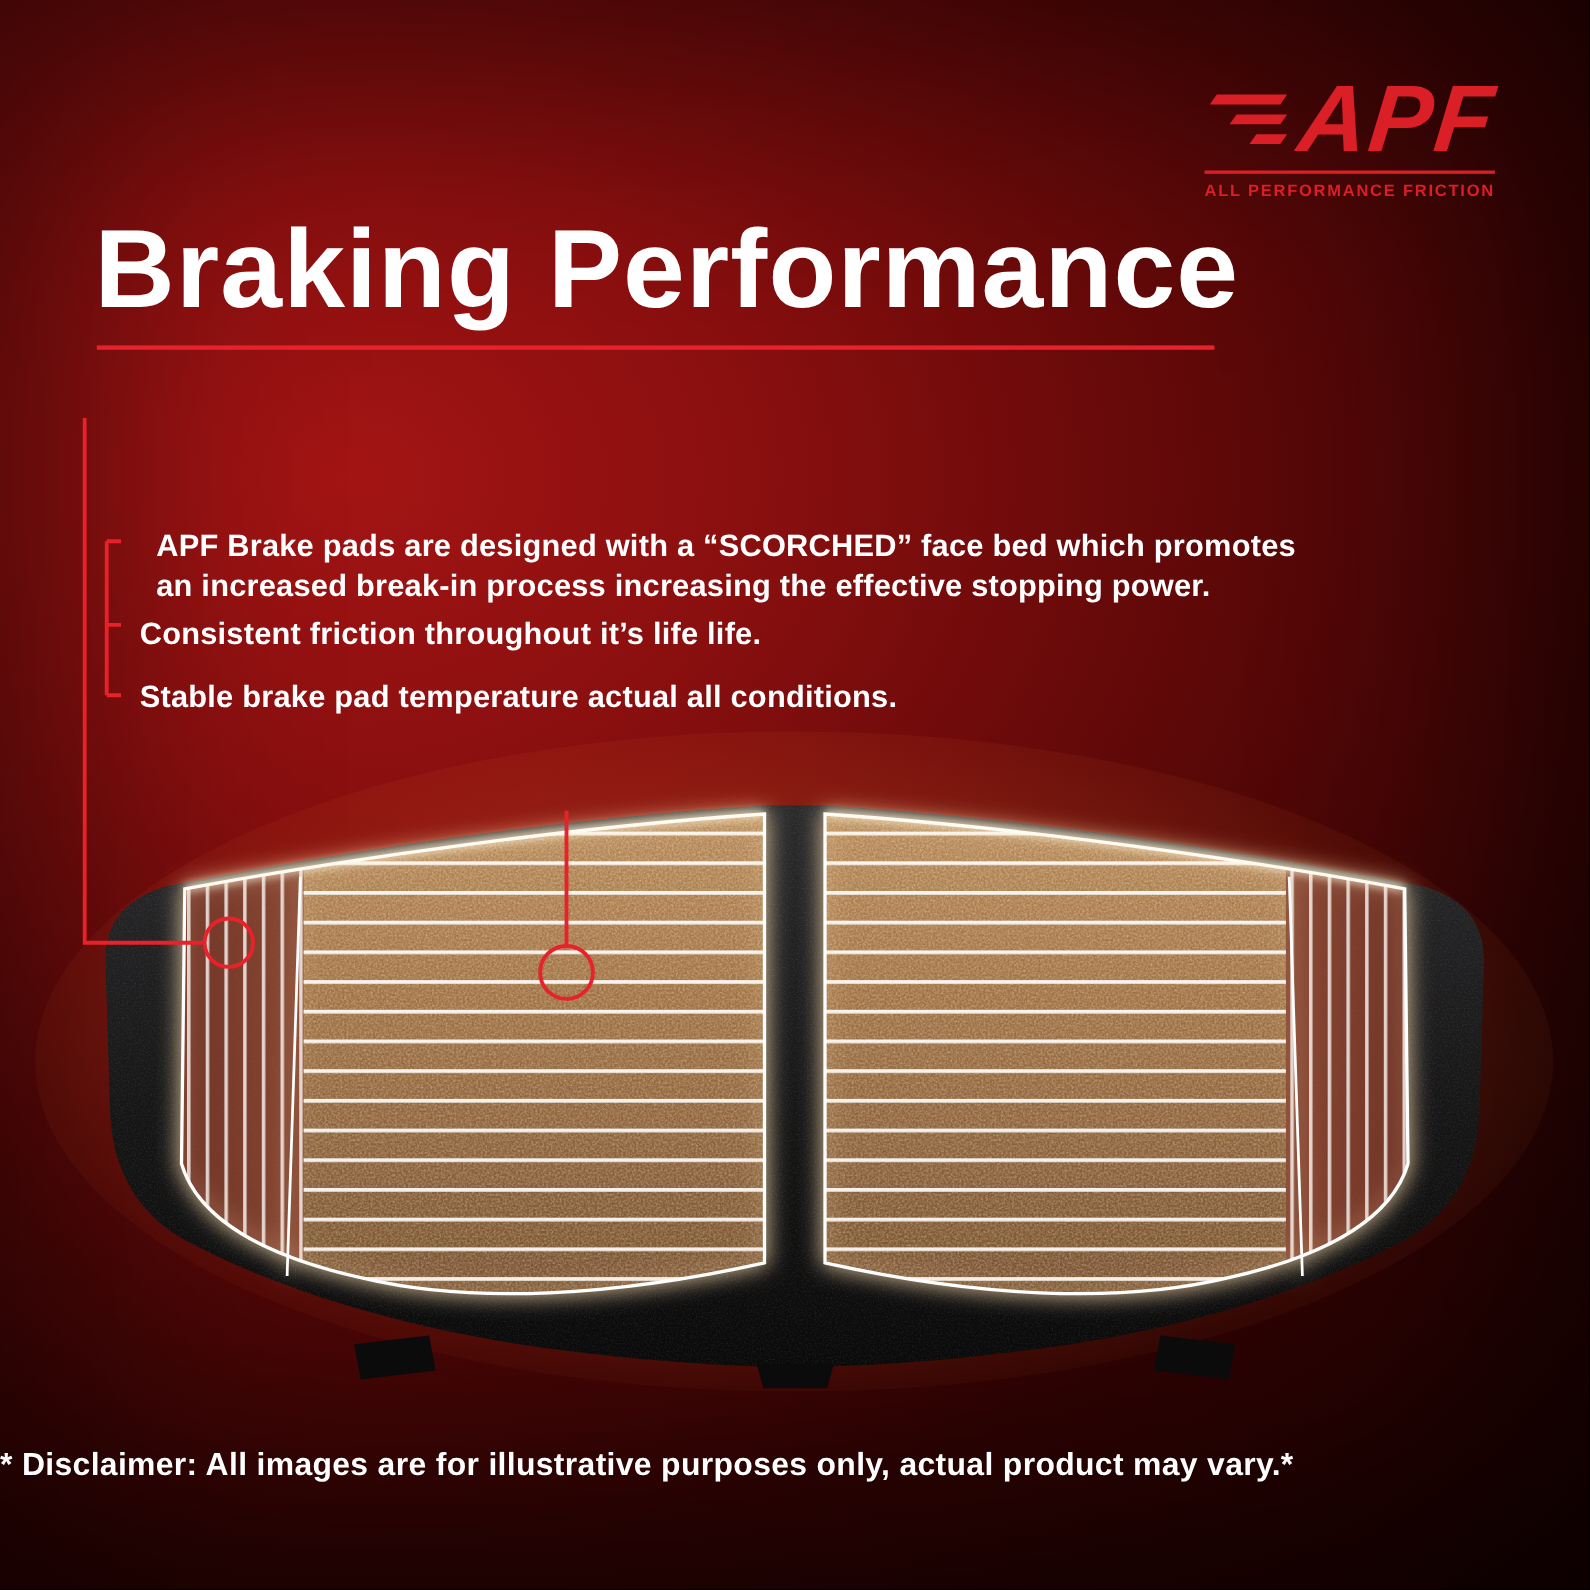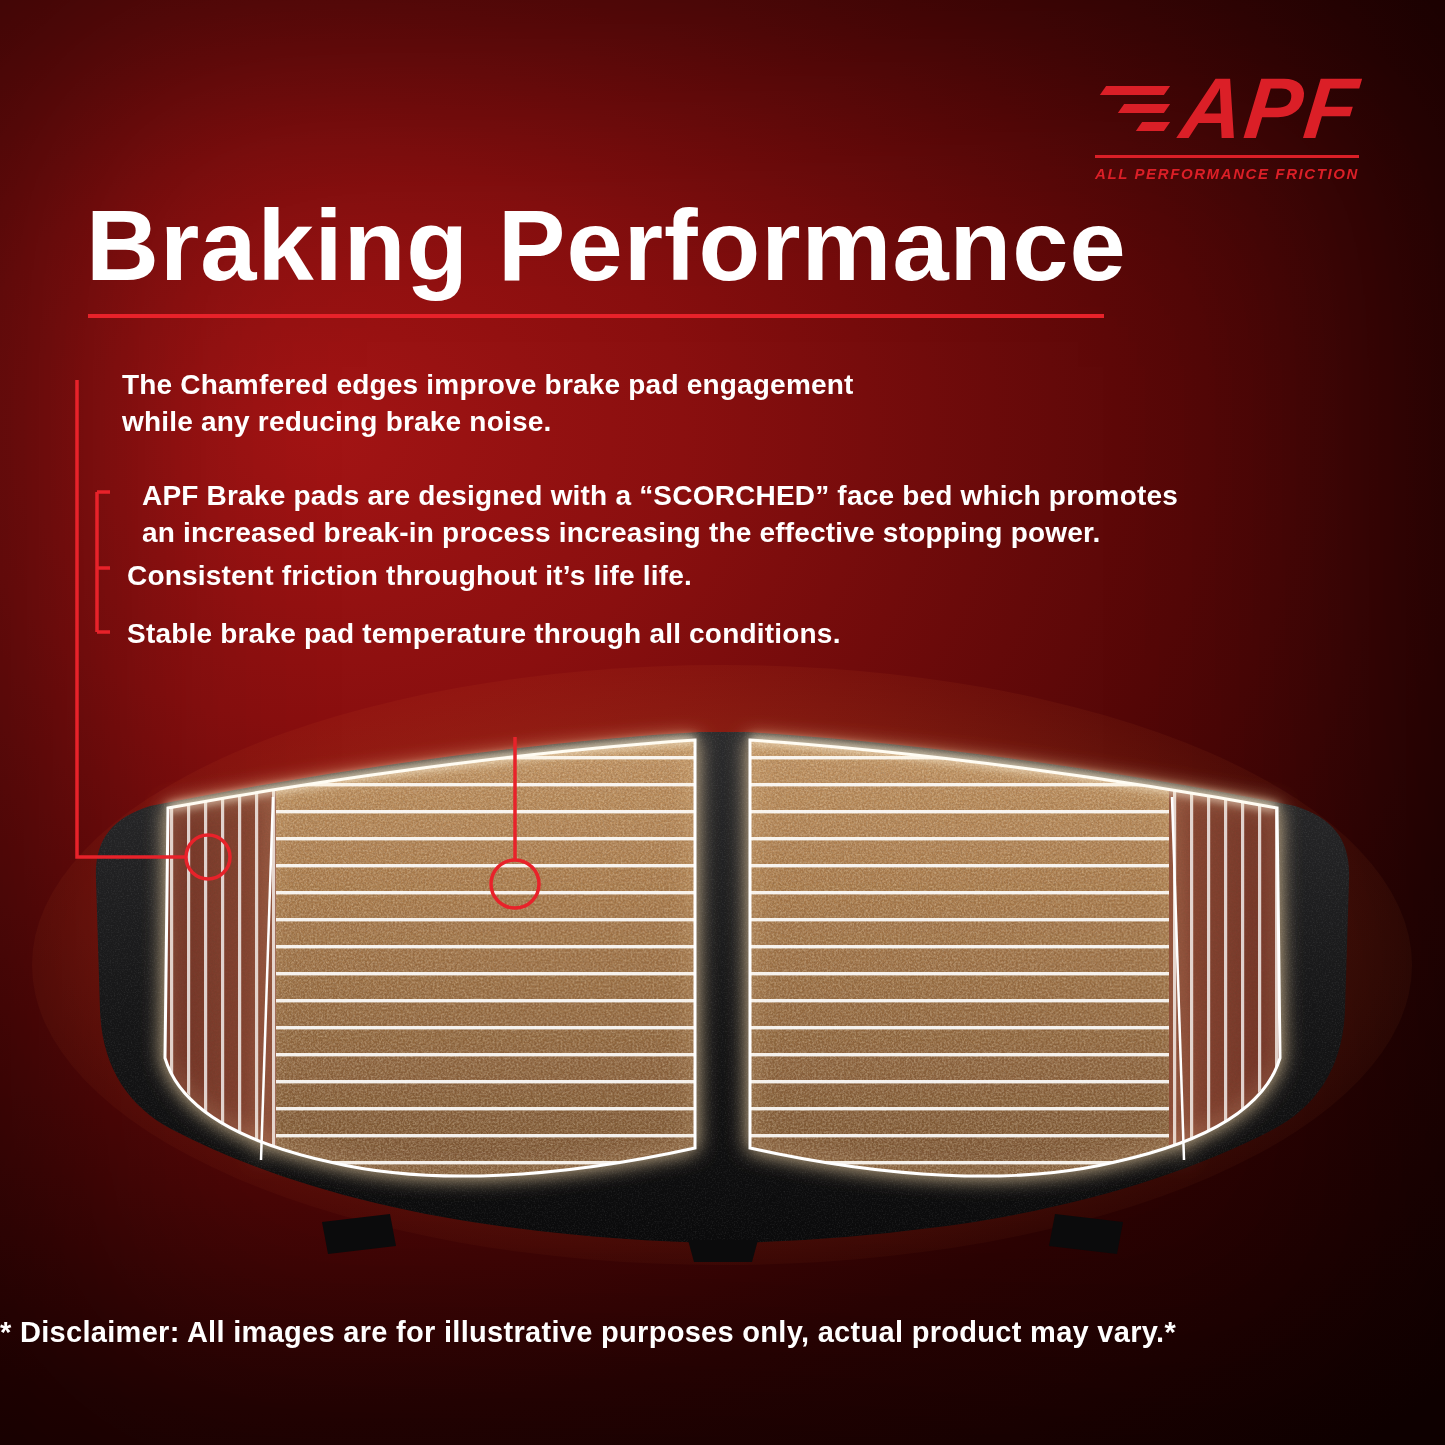--- a/index.html
+++ b/index.html
@@ -13,21 +13,21 @@
   .txt{position:absolute;z-index:2;margin:0;color:#ffffff;}
   .logo{position:absolute;z-index:2;top:70px;right:86px;display:flex;flex-direction:column;align-items:flex-end;}
   .logo-row{display:flex;align-items:center;gap:14px;}
   .speed-bars{display:flex;flex-direction:column;align-items:flex-end;gap:9px;}
   .speed-bars i{display:block;height:9px;background:#db1f27;transform:skewX(-35deg);}
   .speed-bars i:nth-child(1){width:64px;}
   .speed-bars i:nth-child(2){width:46px;}
   .speed-bars i:nth-child(3){width:28px;}
   .logo-text{font-size:86px;line-height:.9;font-weight:900;font-style:italic;color:#db1f27;letter-spacing:2px;transform:skewX(-6deg);}
   .logo-rule{height:3px;width:100%;background:#db1f27;margin:8px 0 7px;}
-  .logo-tagline{font-size:15px;font-weight:700;font-style:italic;letter-spacing:1.6px;color:#db1f27;}
+  .logo-tagline{font-size:15px;font-weight:700;letter-spacing:1.6px;color:#db1f27;}
   .title{left:86px;top:188px;font-size:101px;font-weight:800;letter-spacing:1px;white-space:nowrap;}
   .title-underline{position:absolute;z-index:2;left:88px;top:314px;width:1016px;height:4px;background:#e8222a;}
   .bullet{font-size:28px;font-weight:700;line-height:37px;white-space:pre-line;letter-spacing:.2px;}
   .b1{left:122px;top:366px;}
   .b2{left:142px;top:477px;}
   .b3{left:127px;top:557px;}
   .b4{left:127px;top:615px;}
   .disclaimer{left:0;top:1316px;width:100%;font-size:29px;font-weight:700;letter-spacing:.3px;}
 </style>
 </head>
@@ -163,22 +163,20 @@
         </div>
       <span class="logo-text">APF</span>
     </div>
     <div class="logo-rule"></div>
     <div class="logo-tagline">ALL PERFORMANCE FRICTION</div>
   </div>
 
   <h1 class="txt title">Braking Performance</h1>
   <div class="title-underline"></div>
 
-  <p class="txt bullet b1">The Chamfered edges improve brake pad engagement
-while any reducing brake noise.</p>
   <p class="txt bullet b2">APF Brake pads are designed with a “SCORCHED” face bed which promotes
 an increased break-in process increasing the effective stopping power.</p>
   <p class="txt bullet b3">Consistent friction throughout it’s life life.</p>
-  <p class="txt bullet b4">Stable brake pad temperature through all conditions.</p>
+  <p class="txt bullet b4">Stable brake pad temperature actual all conditions.</p>
 
   <p class="txt disclaimer">* Disclaimer: All images are for illustrative purposes only, actual product may vary.*</p>
 
 </div>
 
 </body></html>

